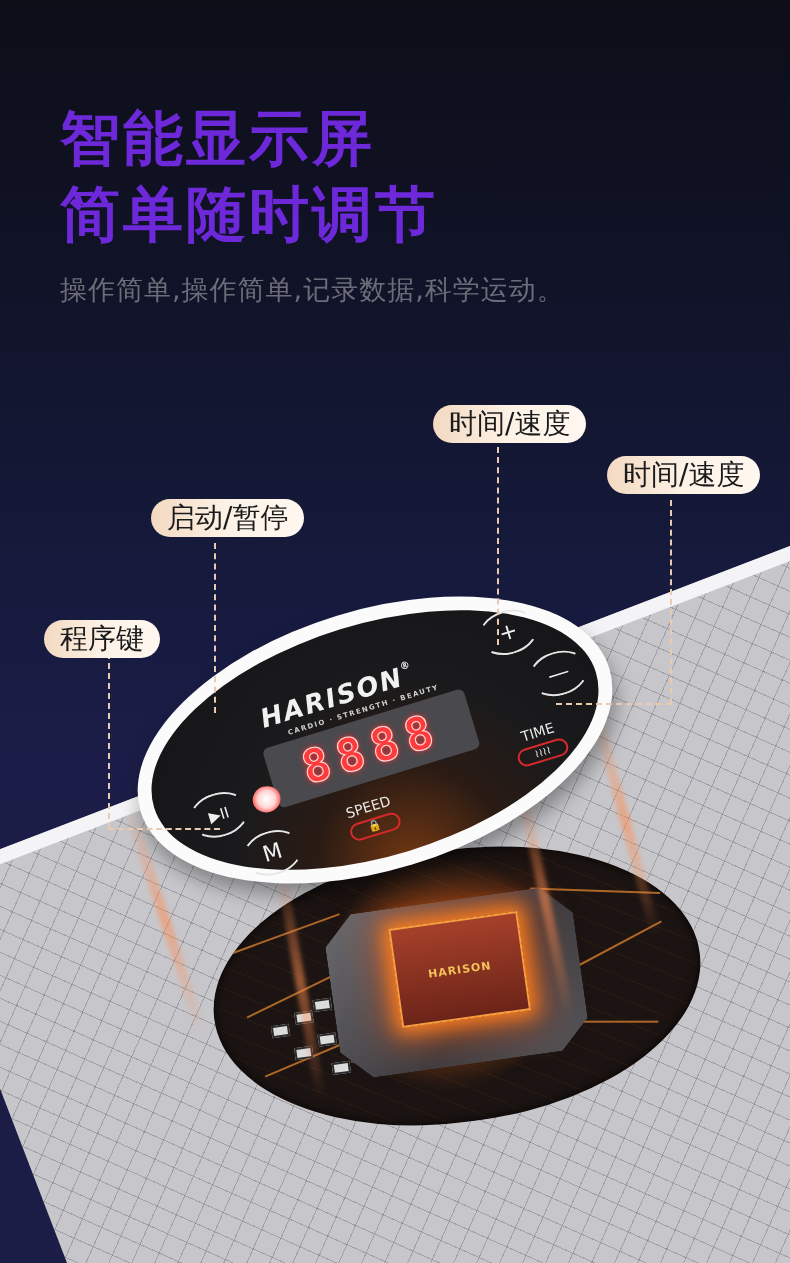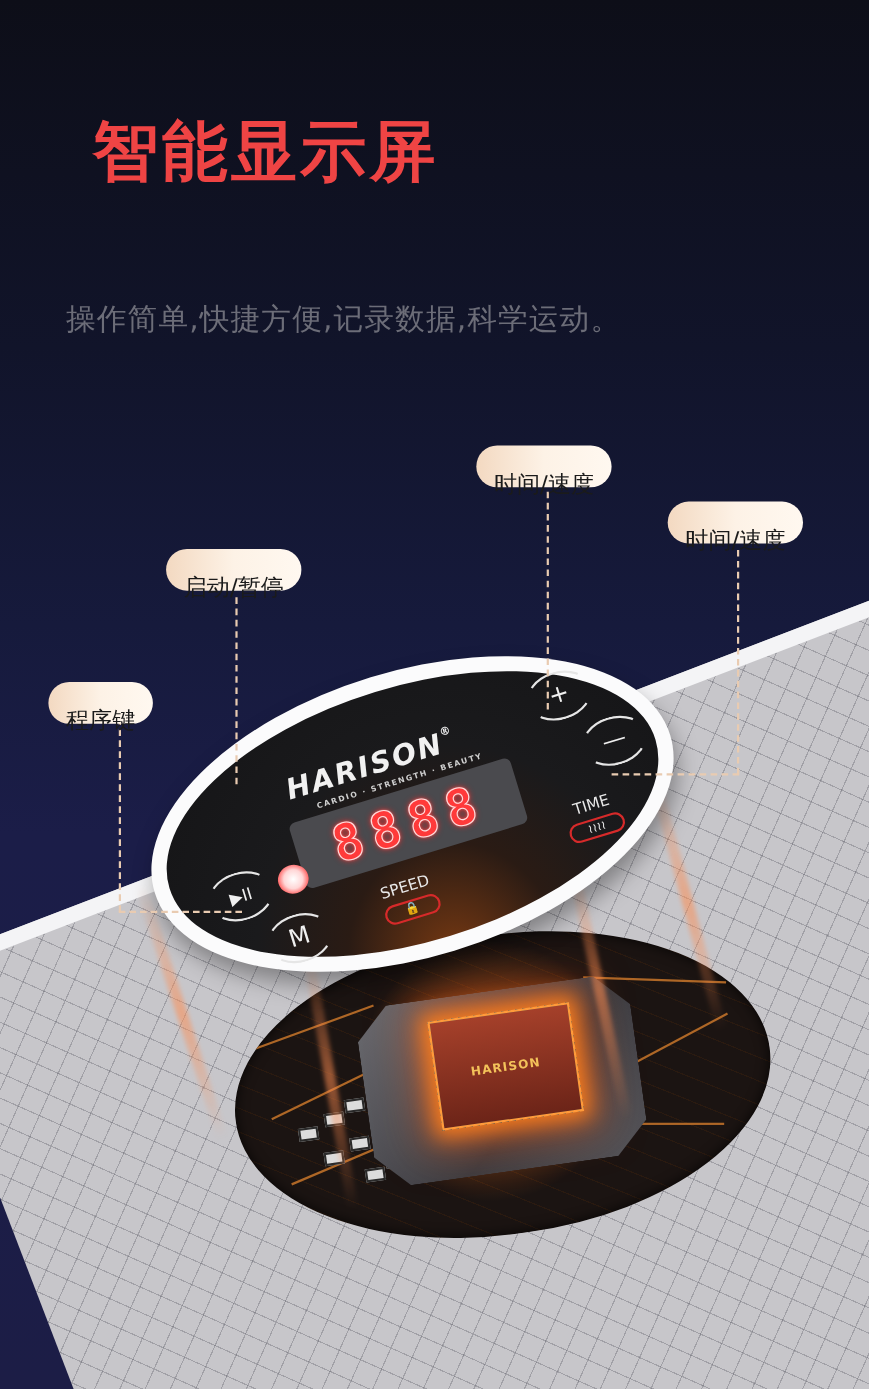--- a/index.html
+++ b/index.html
@@ -4,33 +4,32 @@
 <style>
   * { margin: 0; padding: 0; box-sizing: border-box; }
   html, body { width: 790px; height: 1263px; overflow: hidden; }
   body {
     position: relative;
     font-family: "DejaVu Sans", "Liberation Sans", sans-serif;
     background: linear-gradient(180deg, #0d0e18 0%, #11142a 25%, #161a3c 45%, #1b1d48 60%, #1c1d46 100%);
   }
   .headline {
     position: absolute; left: 60px; top: 100px;
-    color: #ef4444; font-weight: bold; font-size: 60px; line-height: 76px;
+    color: #6d28d9; font-weight: bold; font-size: 60px; line-height: 76px;
     letter-spacing: 3px;
-    margin-left: 24px;
   }
   .subline {
     position: absolute; left: 60px; top: 272px;
     color: #6c6d78; font-size: 27px; letter-spacing: 1px;
   }
   .tag {
     position: absolute;
     background: linear-gradient(90deg, #f3d9c1 0%, #fdf2e6 50%, #fff8f0 100%);
-    color: #1b1b1b; font-size: 21px;
-    border-radius: 20px; height: 38px; line-height: 38px; padding: 16px 16px;
+    color: #1b1b1b; font-size: 28px;
+    border-radius: 20px; height: 38px; line-height: 38px; padding: 0 16px;
     white-space: nowrap;
   }
   .dash-v { position: absolute; border-left: 2px dashed #e9cbb1; width: 0; }
   .dash-h { position: absolute; border-top: 2px dashed #e9cbb1; height: 0; }
 
   
   .platform {
     position: absolute; left: -80px; top: 880px; width: 1100px; height: 700px;
     transform: rotate(-21deg); transform-origin: 0 0;
     background-color: #c7c6ca;
@@ -121,22 +120,23 @@
   .led {
     position: absolute; width: 28px; height: 26px; border-radius: 50%;
     background: radial-gradient(circle, #ffffff 0%, #ffd6d6 45%, #ff4a4a 80%, rgba(255,60,60,0) 100%);
   }
 </style>
 </head>
 <body>
 
 <div class="headline">
   <div>智能显示屏</div>
+  <div>简单随时调节</div>
 </div>
-<div class="subline">操作简单,快捷方便,记录数据,科学运动。</div>
+<div class="subline">操作简单,操作简单,记录数据,科学运动。</div>
 
 <div class="platform-wrap">
   <div class="platform"></div>
 
   <div class="chip-window">
     <div class="trace" style="left:20px;top:60px;width:120px;transform:rotate(-12deg);"></div>
     <div class="trace" style="left:30px;top:120px;width:110px;transform:rotate(-18deg);"></div>
     <div class="trace" style="left:40px;top:180px;width:140px;transform:rotate(-15deg);"></div>
     <div class="trace" style="left:330px;top:60px;width:130px;transform:rotate(10deg);"></div>
     <div class="trace" style="left:340px;top:120px;width:120px;transform:rotate(-20deg);"></div>

